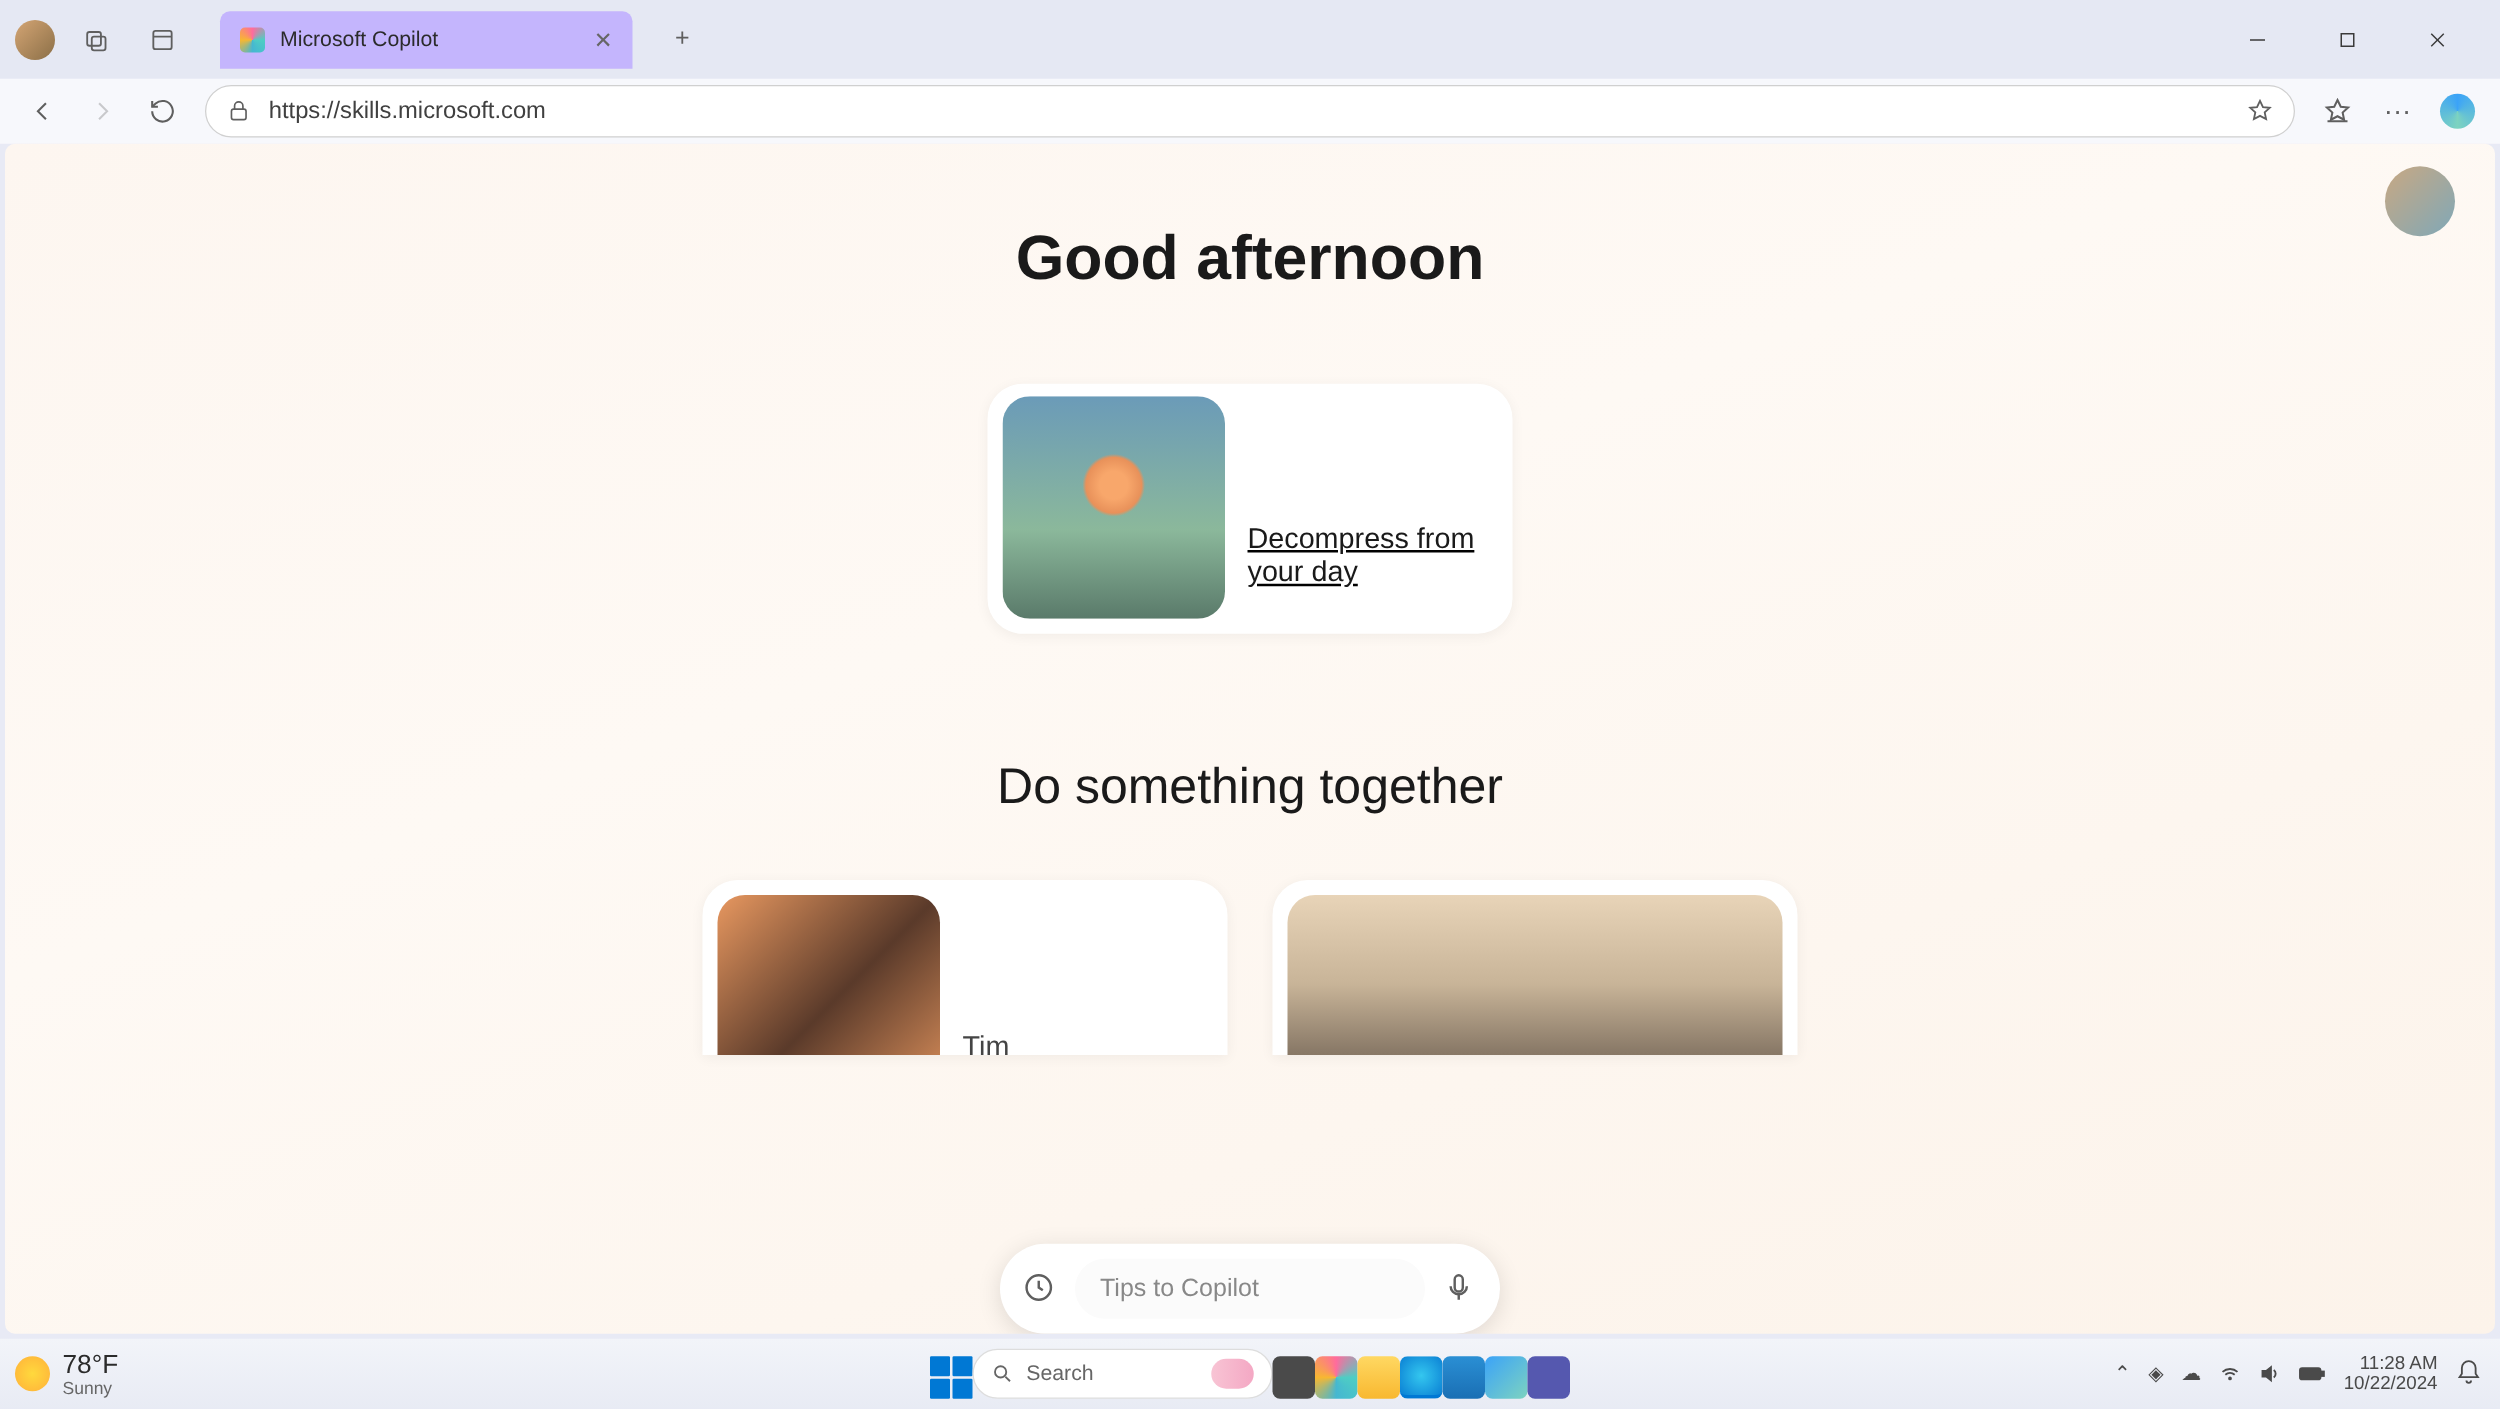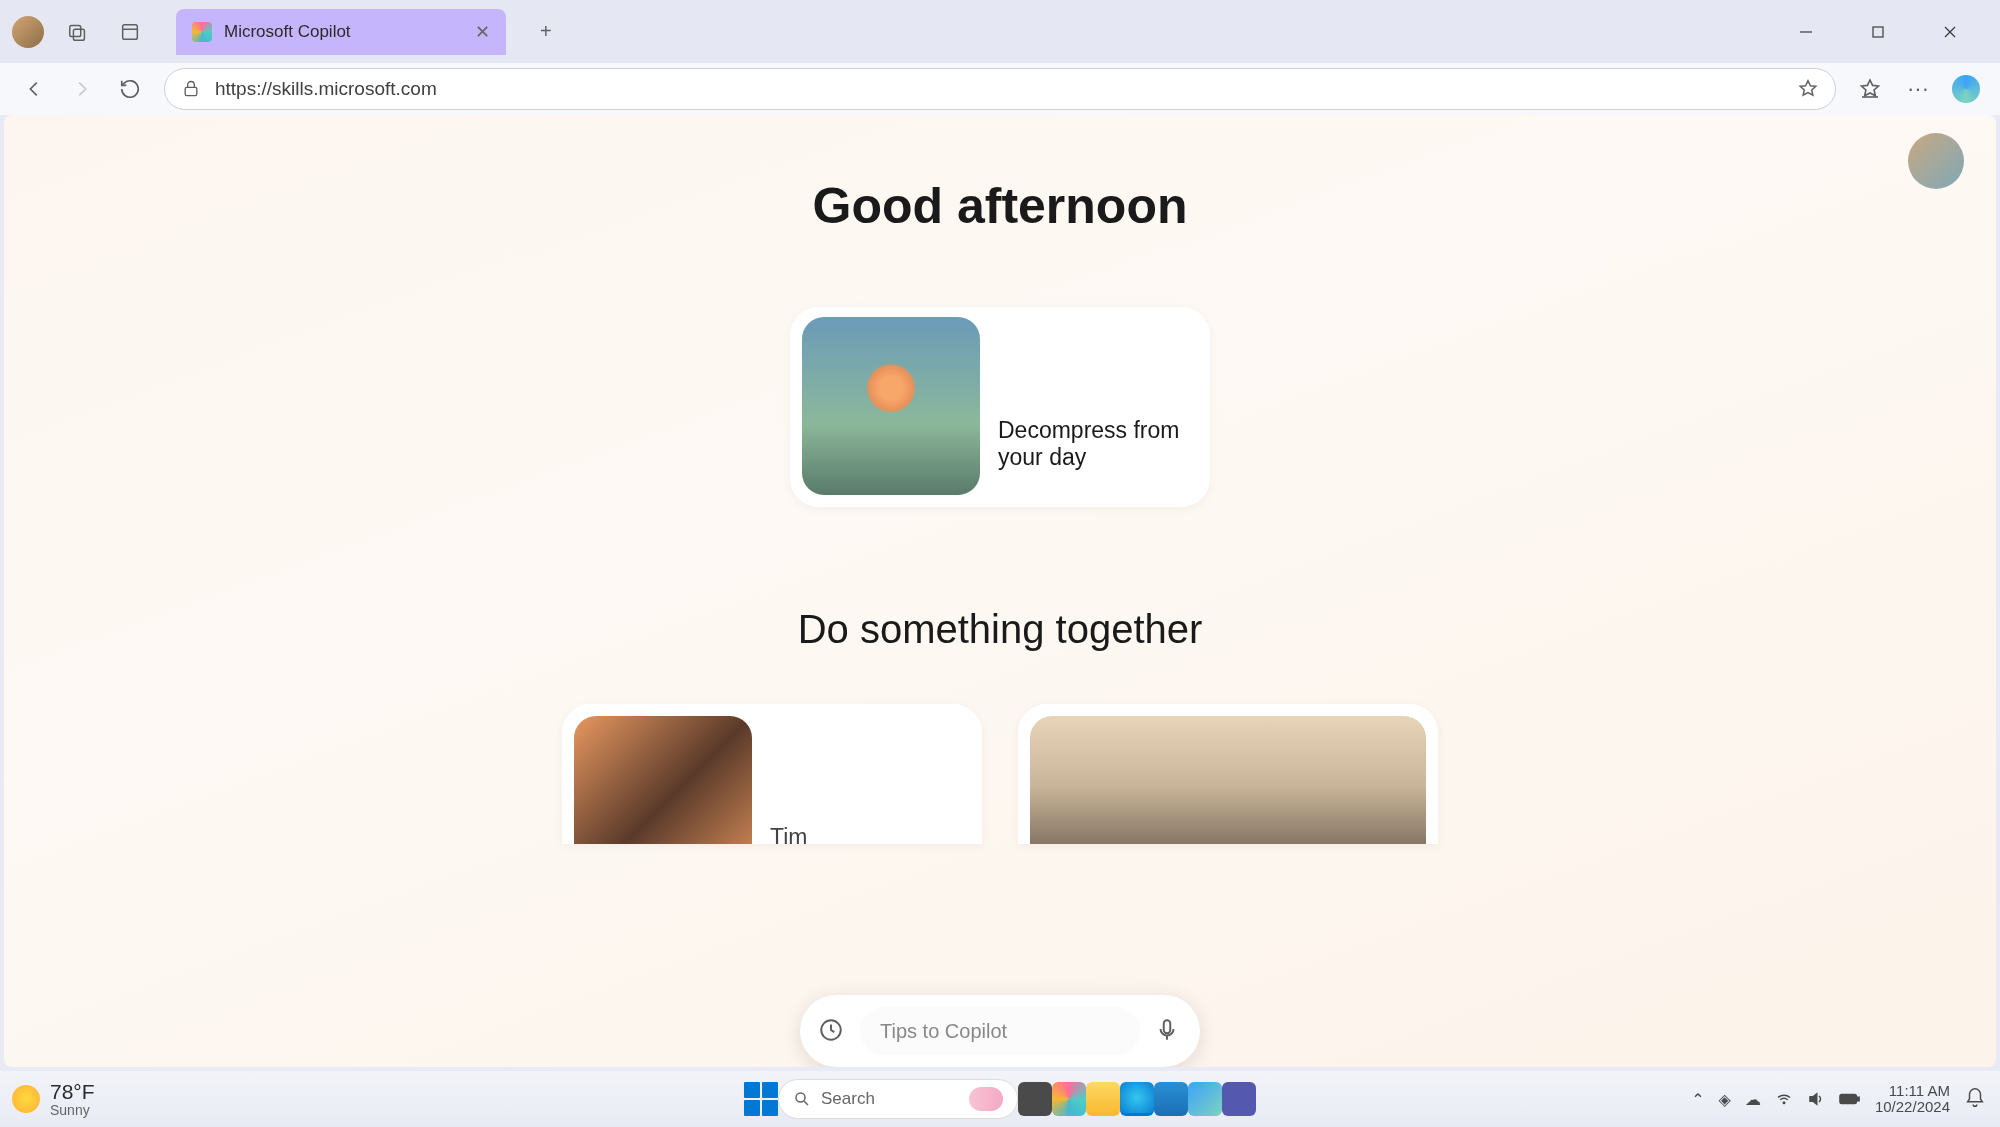--- a/index.html
+++ b/index.html
@@ -28,21 +28,21 @@
 .copilot-pill { width: 28px; height: 28px; border-radius: 50%; background: conic-gradient(#3ba3f8,#7dd3c0,#3ba3f8); }
 
 
 .page { position: absolute; top: 115px; left: 4px; right: 4px; bottom: 60px; background: linear-gradient(160deg,#fdf6f0 0%,#fef9f4 40%,#fcf3ea 100%); border-radius: 8px; overflow: hidden; display: flex; flex-direction: column; align-items: center; }
 .profile-avatar { position: absolute; top: 18px; right: 32px; width: 56px; height: 56px; border-radius: 50%; background: linear-gradient(135deg,#c9a882,#7fa8b8); }
 .greeting { font-size: 50px; font-weight: 700; color: #1a1a1a; margin-top: 62px; }
 .cards-row { display: flex; gap: 36px; margin-top: 72px; }
 .card-large { width: 420px; background: #fff; border-radius: 28px; padding: 12px 12px 24px 12px; box-shadow: 0 2px 10px rgba(0,0,0,0.05); }
 .card-large-img { width: 100%; height: 296px; border-radius: 22px; background: linear-gradient(135deg,#e8a478 0%,#2a2a2a 30%,#fff 35%,#2a2a2a 50%,#fff 55%,#2a2a2a 70%,#e8a478 100%); }
 .card-large-title { font-size: 29px; font-weight: 500; color: #1a1a1a; margin: 28px 18px 12px 18px; line-height: 1.2; }
-.small-cards { display: flex; flex-direction: row; gap: 38px; }
+.small-cards { display: flex; flex-direction: row; gap: 38px; text-decoration: underline; }
 .card-small { width: 420px; height: 200px; background: #fff; border-radius: 28px; padding: 12px; display: flex; align-items: flex-end; gap: 18px; box-shadow: 0 2px 10px rgba(0,0,0,0.05); }
 .card-small-img { width: 178px; height: 178px; border-radius: 22px; flex-shrink: 0; }
 .img-popsicle { background: radial-gradient(circle at 50% 40%,#f8a76b 8%,#e8915a 16%,transparent 18%), linear-gradient(#6b9bb8 0%,#8bb89b 60%,#5a7a6a 100%); }
 .img-hand { background: radial-gradient(ellipse at 50% 55%,#d4a882 12%,transparent 25%), linear-gradient(135deg,#3a8fa8,#2a6f88,#1a5a72); }
 .card-small-title { font-size: 23px; font-weight: 500; color: #1a1a1a; padding-bottom: 24px; padding-right: 12px; }
 .section-title { font-size: 40px; font-weight: 500; color: #1a1a1a; margin-top: 100px; }
 .cards-row2 { display: flex; gap: 36px; margin-top: 52px; }
 .card-partial { width: 420px; height: 140px; background: #fff; border-radius: 28px 28px 0 0; padding: 12px; display: flex; align-items: flex-start; gap: 18px; overflow: hidden; box-shadow: 0 2px 10px rgba(0,0,0,0.05); }
 .img-person { width: 178px; height: 178px; border-radius: 22px; background: linear-gradient(135deg,#e89860 0%,#5a3a2a 50%,#e89860 100%); flex-shrink:0; }
 .img-mountain { width: 396px; height: 178px; border-radius: 22px; background: linear-gradient(180deg,#e8d4b8 0%,#c8b498 40%,#8a7a68 70%,#6a5a48 100%); }
@@ -55,21 +55,21 @@
 .chat-placeholder { color: #888; font-size: 20px; }
 .chat-mic { width: 28px; height: 28px; color: #5f5f5f; }
 
 
 .taskbar { position: absolute; bottom: 0; left: 0; right: 0; height: 56px; background: linear-gradient(#f2f4f9,#e8ebf4); display: flex; align-items: center; padding: 0 12px; }
 .weather { display: flex; align-items: center; gap: 10px; }
 .weather-icon { width: 28px; height: 28px; border-radius: 50%; background: radial-gradient(circle,#ffd93d,#ffb03a); }
 .weather-text { display: flex; flex-direction: column; line-height: 1.1; }
 .weather-temp { font-size: 21px; color: #2b2b2b; }
 .weather-cond { font-size: 14px; color: #666; }
-.taskbar-center { position: absolute; left: 50%; transform: translateX(-50%); display: flex; align-items: center; }
+.taskbar-center { position: absolute; left: 50%; transform: translateX(-50%); display: flex; align-items: flex-end; }
 .start-btn { width: 34px; height: 34px; display: grid; grid-template: 1fr 1fr/1fr 1fr; gap: 2px; }
 .start-btn div { background: #0078d4; border-radius: 1px; }
 .search-box { width: 240px; height: 40px; background: #fff; border-radius: 20px; display: flex; align-items: center; padding: 0 14px; gap: 10px; border: 1px solid #ddd; }
 .search-box svg { color: #666; }
 .search-text { color: #666; font-size: 17px; flex:1; }
 .search-badge { width: 34px; height: 24px; border-radius: 12px; background: linear-gradient(90deg,#f8c4d4,#f4a8c4); }
 .task-icon { width: 34px; height: 34px; border-radius: 6px; display: flex; align-items: center; justify-content: center; }
 .task-icon.desktop { background: #4a4a4a; }
 .task-icon.copilot-t { background: conic-gradient(#ff6b9d,#4ecdc4,#45b7d1,#f7b731,#ff6b9d); }
 .task-icon.explorer { background: linear-gradient(#ffd862,#f8b830); }
@@ -266,21 +266,21 @@
           <path d="M16 8a5 5 0 0 1 0 8"></path>
         </svg>
       </span>
     <span class="tray-icon">
         <svg width="22" height="14" viewBox="0 0 24 14" fill="none" stroke="currentColor" stroke-width="1.5">
           <rect x="1" y="2" width="18" height="10" rx="2" fill="currentColor"></rect>
           <rect x="20" y="5" width="2" height="4" fill="currentColor"></rect>
         </svg>
       </span>
     <div class="clock">
-      <div>11:11 AM</div>
+      <div>11:28 AM</div>
       <div>10/22/2024</div>
     </div>
     <span class="notif">
         <svg width="22" height="22" viewBox="0 0 24 24" fill="none" stroke="currentColor" stroke-width="1.6">
           <path d="M6 8a6 6 0 1 1 12 0v5l2 3H4l2-3z"></path>
           <path d="M10 19a2 2 0 0 0 4 0"></path>
         </svg>
       </span>
   </div>
 </div>

